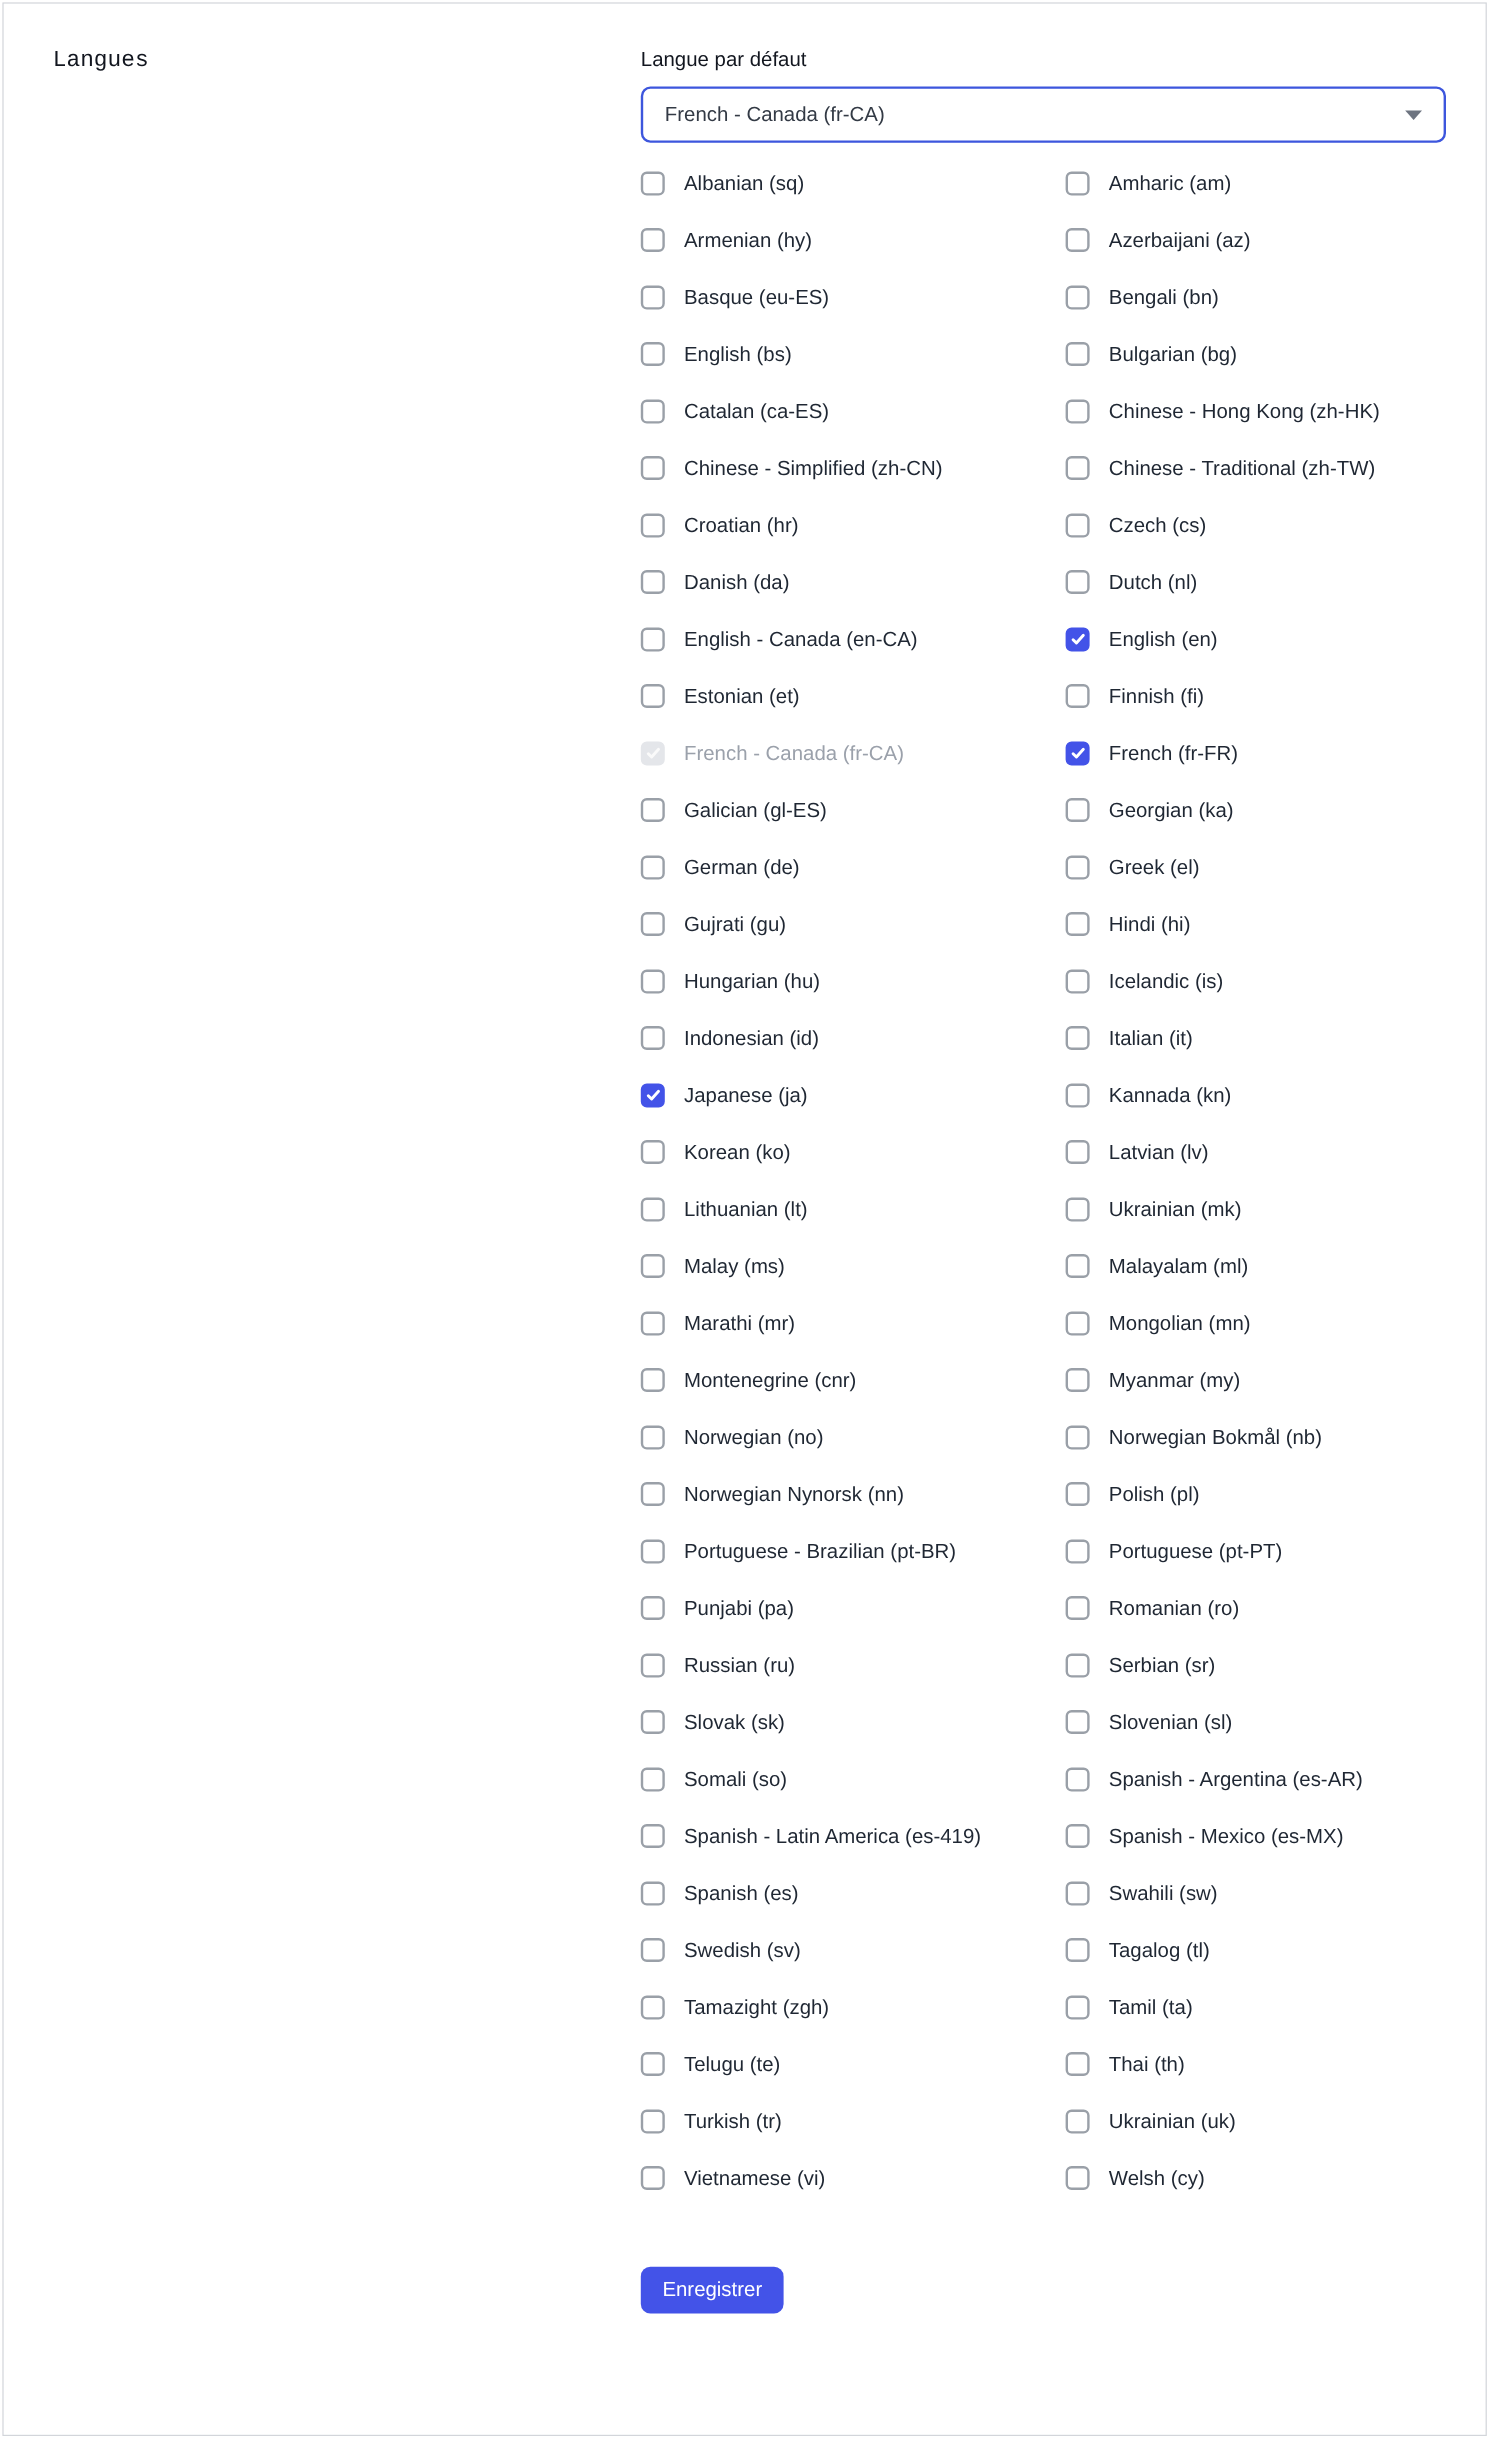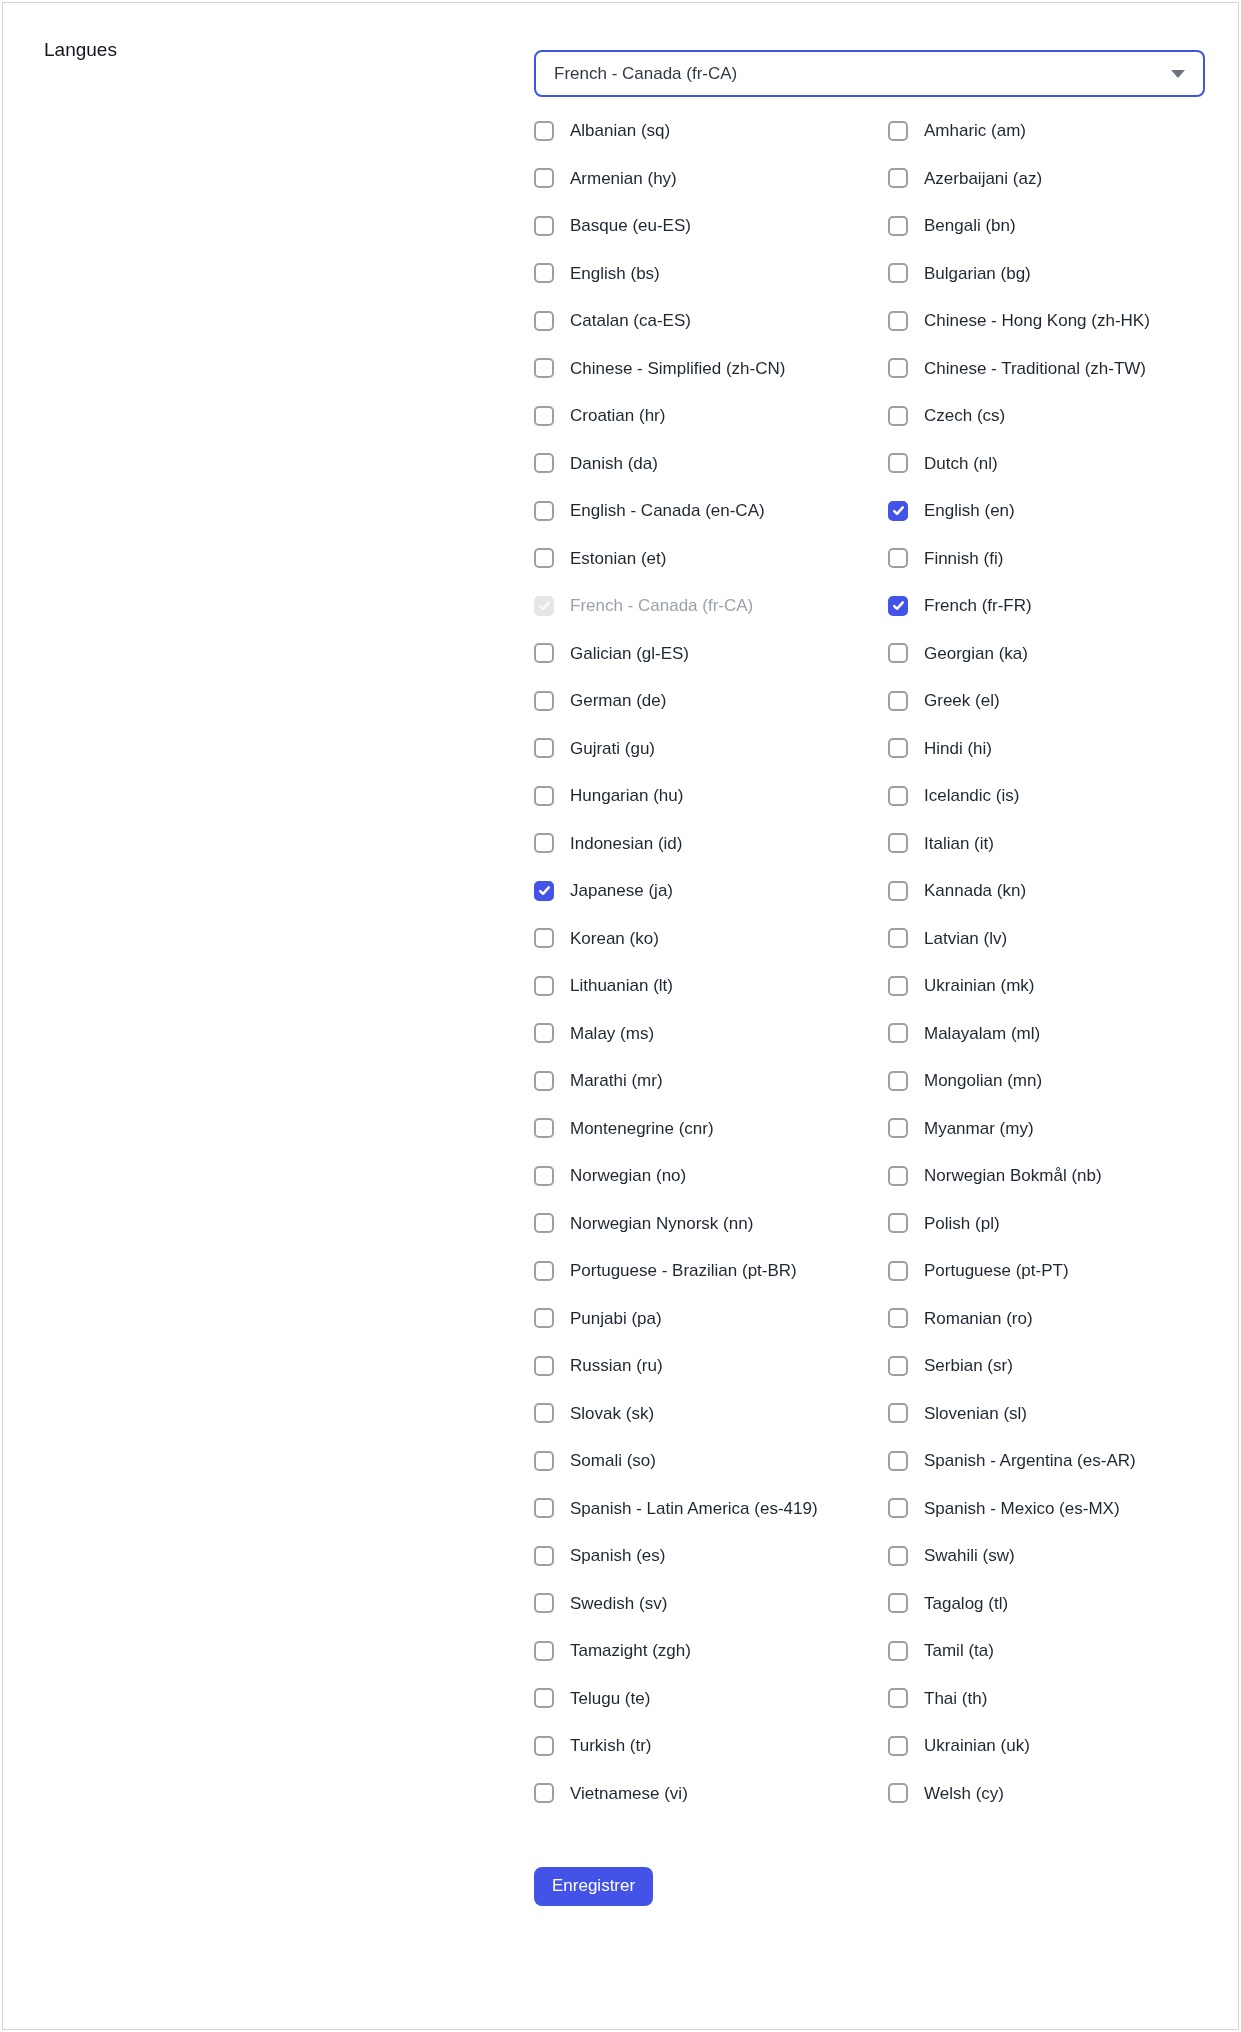--- a/index.html
+++ b/index.html
@@ -24,21 +24,21 @@
     position:absolute;inset:2px;
     border:1px solid var(--frame-border);
     background:#fff;
     display:flex;
   }
   .left-pane{
     width:531px;flex:0 0 531px;
     padding:36px 0 0 41px;
   }
   .section-title{
-    font-size:19px;font-weight:500;color:#12161f;line-height:22px;
+    font-size:19px;font-weight:500;color:#12161f;line-height:22px;font-family:Liberation Mono, monospace;
   }
   .right-pane{
     flex:1;
     padding:36px 37px 35px 0;
   }
   .field-label{
     font-size:17px;color:#12161f;line-height:22px;
   }
   .select{
     margin-top:11px;
@@ -114,20 +114,21 @@
 <body>
 
 <div class="frame">
 
   <div class="left-pane">
     <div class="section-title">Langues</div>
   </div>
 
   <div class="right-pane">
 
+    <div class="field-label">Langue par défaut</div>
 
     <div class="select">
       <span class="select-value">French - Canada (fr-CA)</span>
       <span class="caret"></span>
     </div>
 
 
     <div class="cols">
       <div class="col">
 

